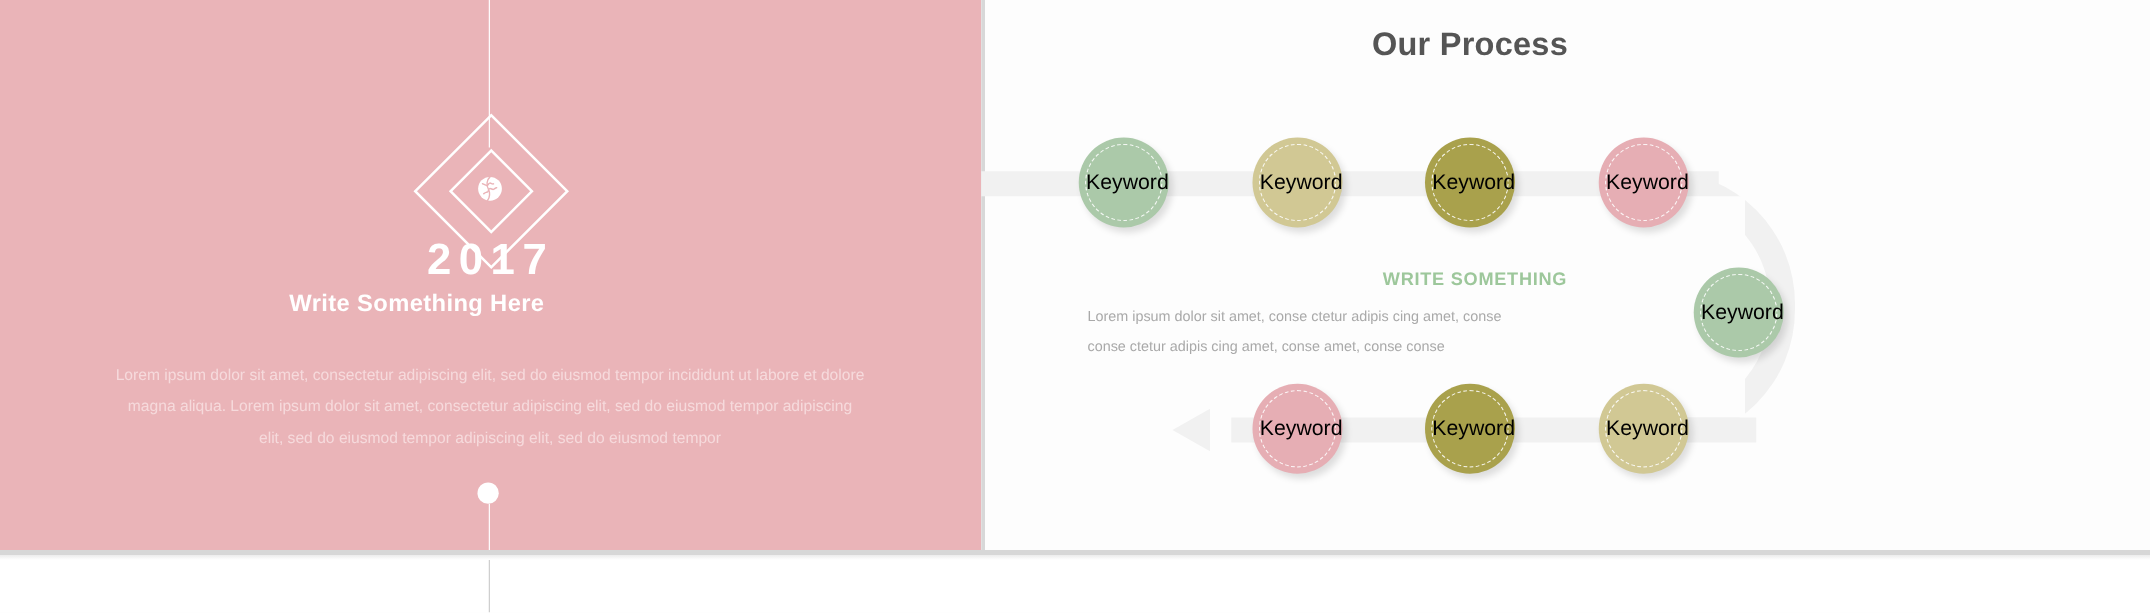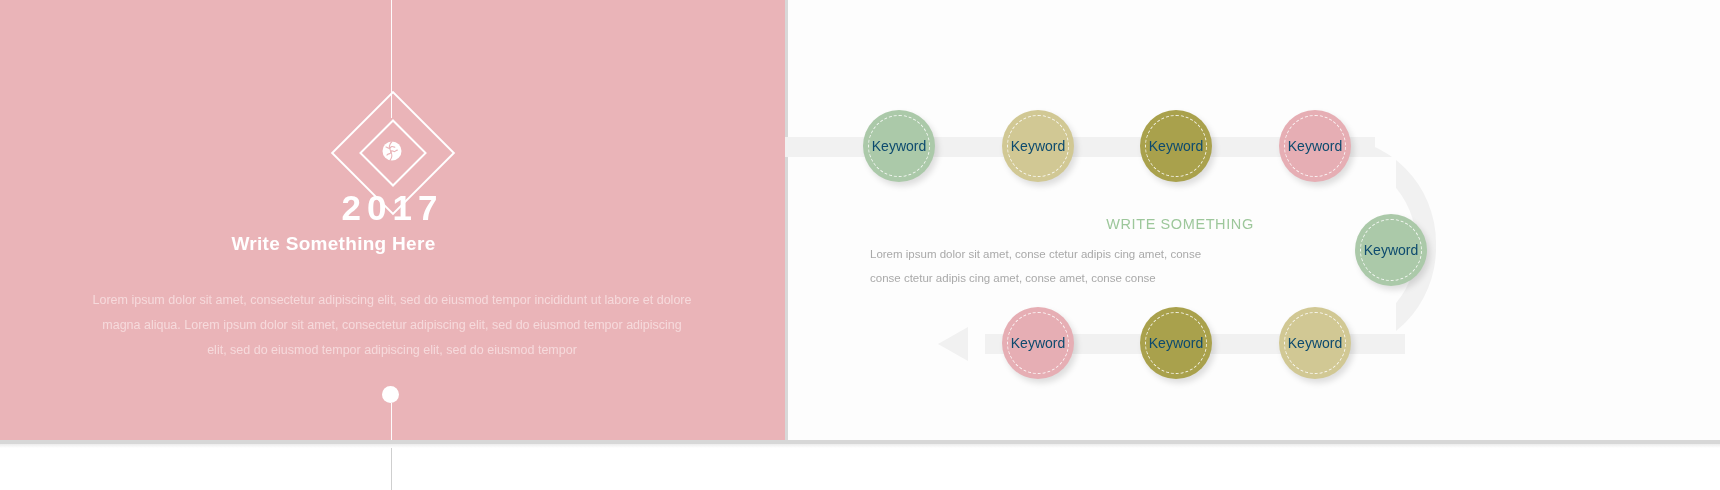--- a/index.html
+++ b/index.html
@@ -107,40 +107,40 @@
     position:absolute;left:938px;top:327px;width:0;height:0;
     border-top:17px solid transparent;
     border-bottom:17px solid transparent;
     border-right:30px solid #f1f1f1;
   }
 
   
   .node{position:absolute;width:72px;height:72px;}
   .node .circle{
     position:absolute;left:0;top:0;width:72px;height:72px;border-radius:50%;
-    display:flex;align-items:center;justify-content:center;
-    color:#0c4a6e;font-size:14px;font-weight:400;
+    display:flex;align-items:center;justify-content:flex-end;
+    color:#000000;font-size:17px;font-weight:400;
     box-shadow:3px 4px 6px rgba(0,0,0,.13);
   }
   .node .circle::after{
     content:"";position:absolute;left:5px;top:5px;right:5px;bottom:5px;
     border:1px dashed rgba(255,255,255,.85);border-radius:50%;
   }
   .node .circle span{position:relative;z-index:2;}
   .node .badge{
     position:absolute;left:50px;top:50px;width:28px;height:28px;border-radius:50%;
     display:flex;align-items:center;justify-content:center;
     color:#ffffff;font-size:9.5px;font-weight:400;z-index:-1;
     box-shadow:2px 3px 4px rgba(0,0,0,.12);
   }
 
   
   .mid-head{
     position:absolute;left:920px;top:216px;width:520px;text-align:center;
-    color:#9dc79b;font-size:14.5px;font-weight:400;letter-spacing:.6px;
+    color:#9dc79b;font-size:14.5px;font-weight:700;letter-spacing:.6px;
   }
   .mid-body{
     position:absolute;left:870px;top:242px;width:620px;text-align:left;
     color:#a9a9a9;font-size:11.5px;line-height:24px;font-weight:400;
   }
 </style>
 </head>
 <body>
 
 <div class="slide">
@@ -159,20 +159,21 @@
     <div class="year">2017</div>
     <div class="subtitle-left">Write Something Here</div>
     <div class="body-left">Lorem ipsum dolor sit amet, consectetur  adipiscing elit, sed do eiusmod tempor incididunt ut labore et dolore magna aliqua. Lorem ipsum dolor sit amet, consectetur adipiscing elit, sed do eiusmod tempor adipiscing elit, sed do eiusmod tempor adipiscing elit, sed do eiusmod tempor</div>
     <div class="dot-bottom"></div>
     <div class="hang-line-bottom"></div>
   </div>
 
   <div class="right-white"></div>
   <div class="panel-divider"></div>
 
+  <div class="proc-title">Our Process</div>
 
   <div class="track track-top"></div>
   <div class="track-curve"></div>
   <div class="curve-mask"></div>
   <div class="track track-bottom"></div>
   <div class="arrow-head"></div>
 
   <div class="mid-head">WRITE SOMETHING</div>
   <div class="mid-body">
     <div>Lorem ipsum dolor sit amet, conse ctetur adipis cing amet, conse</div>

